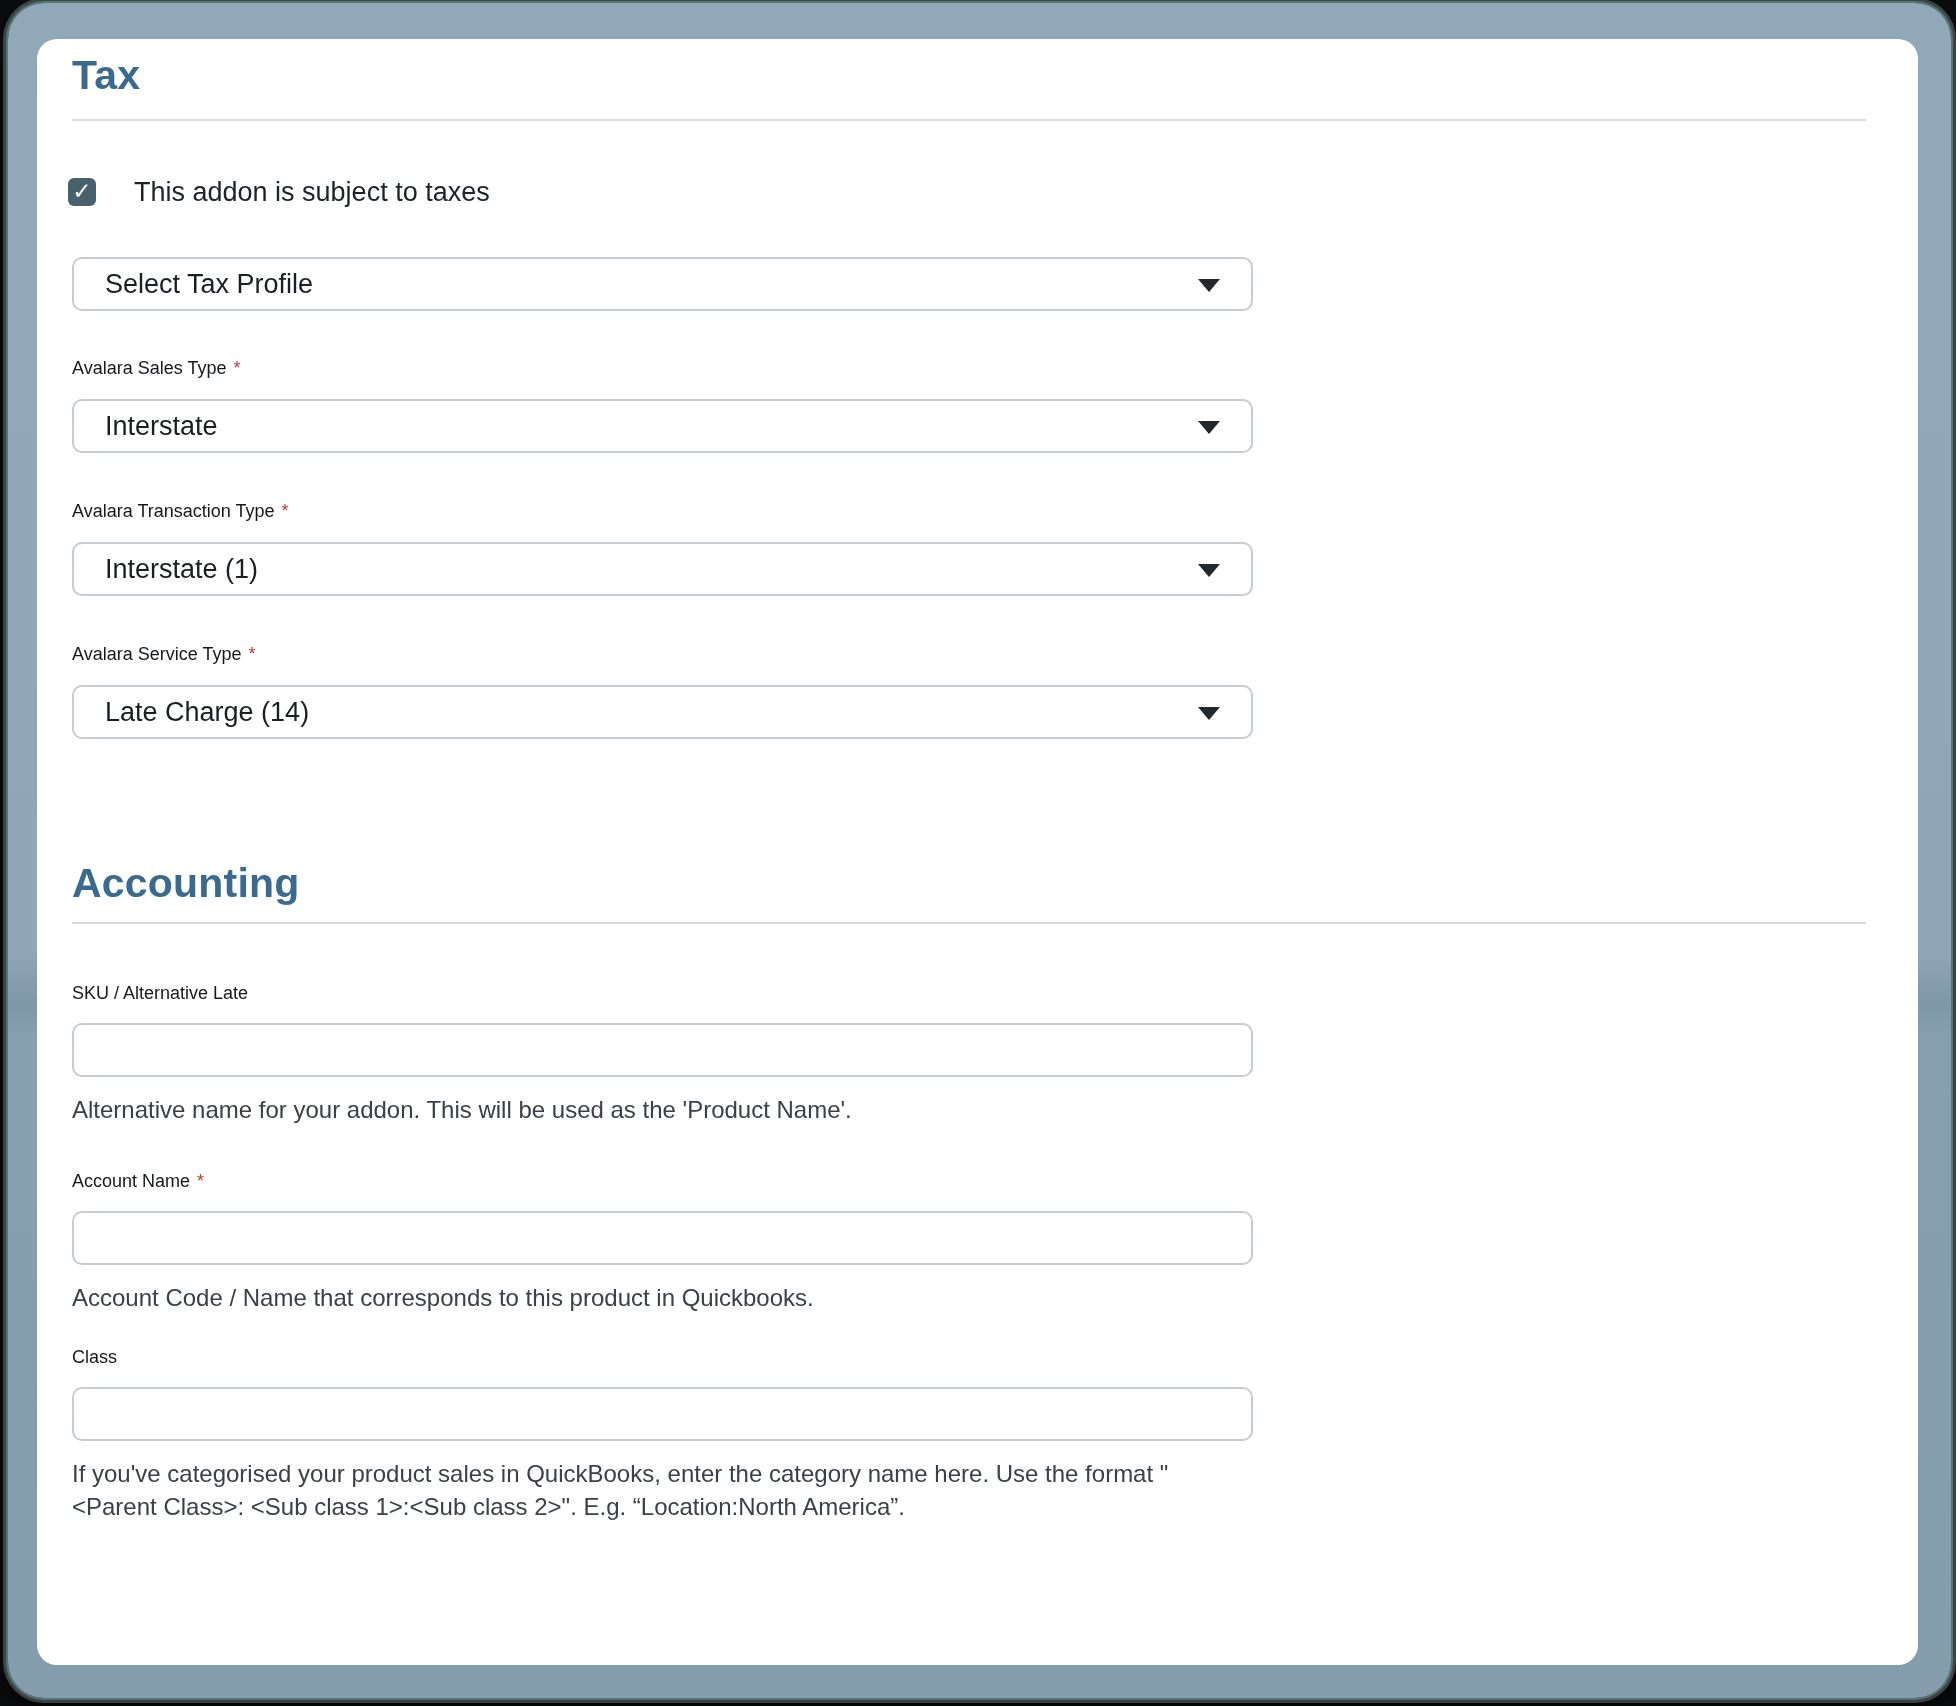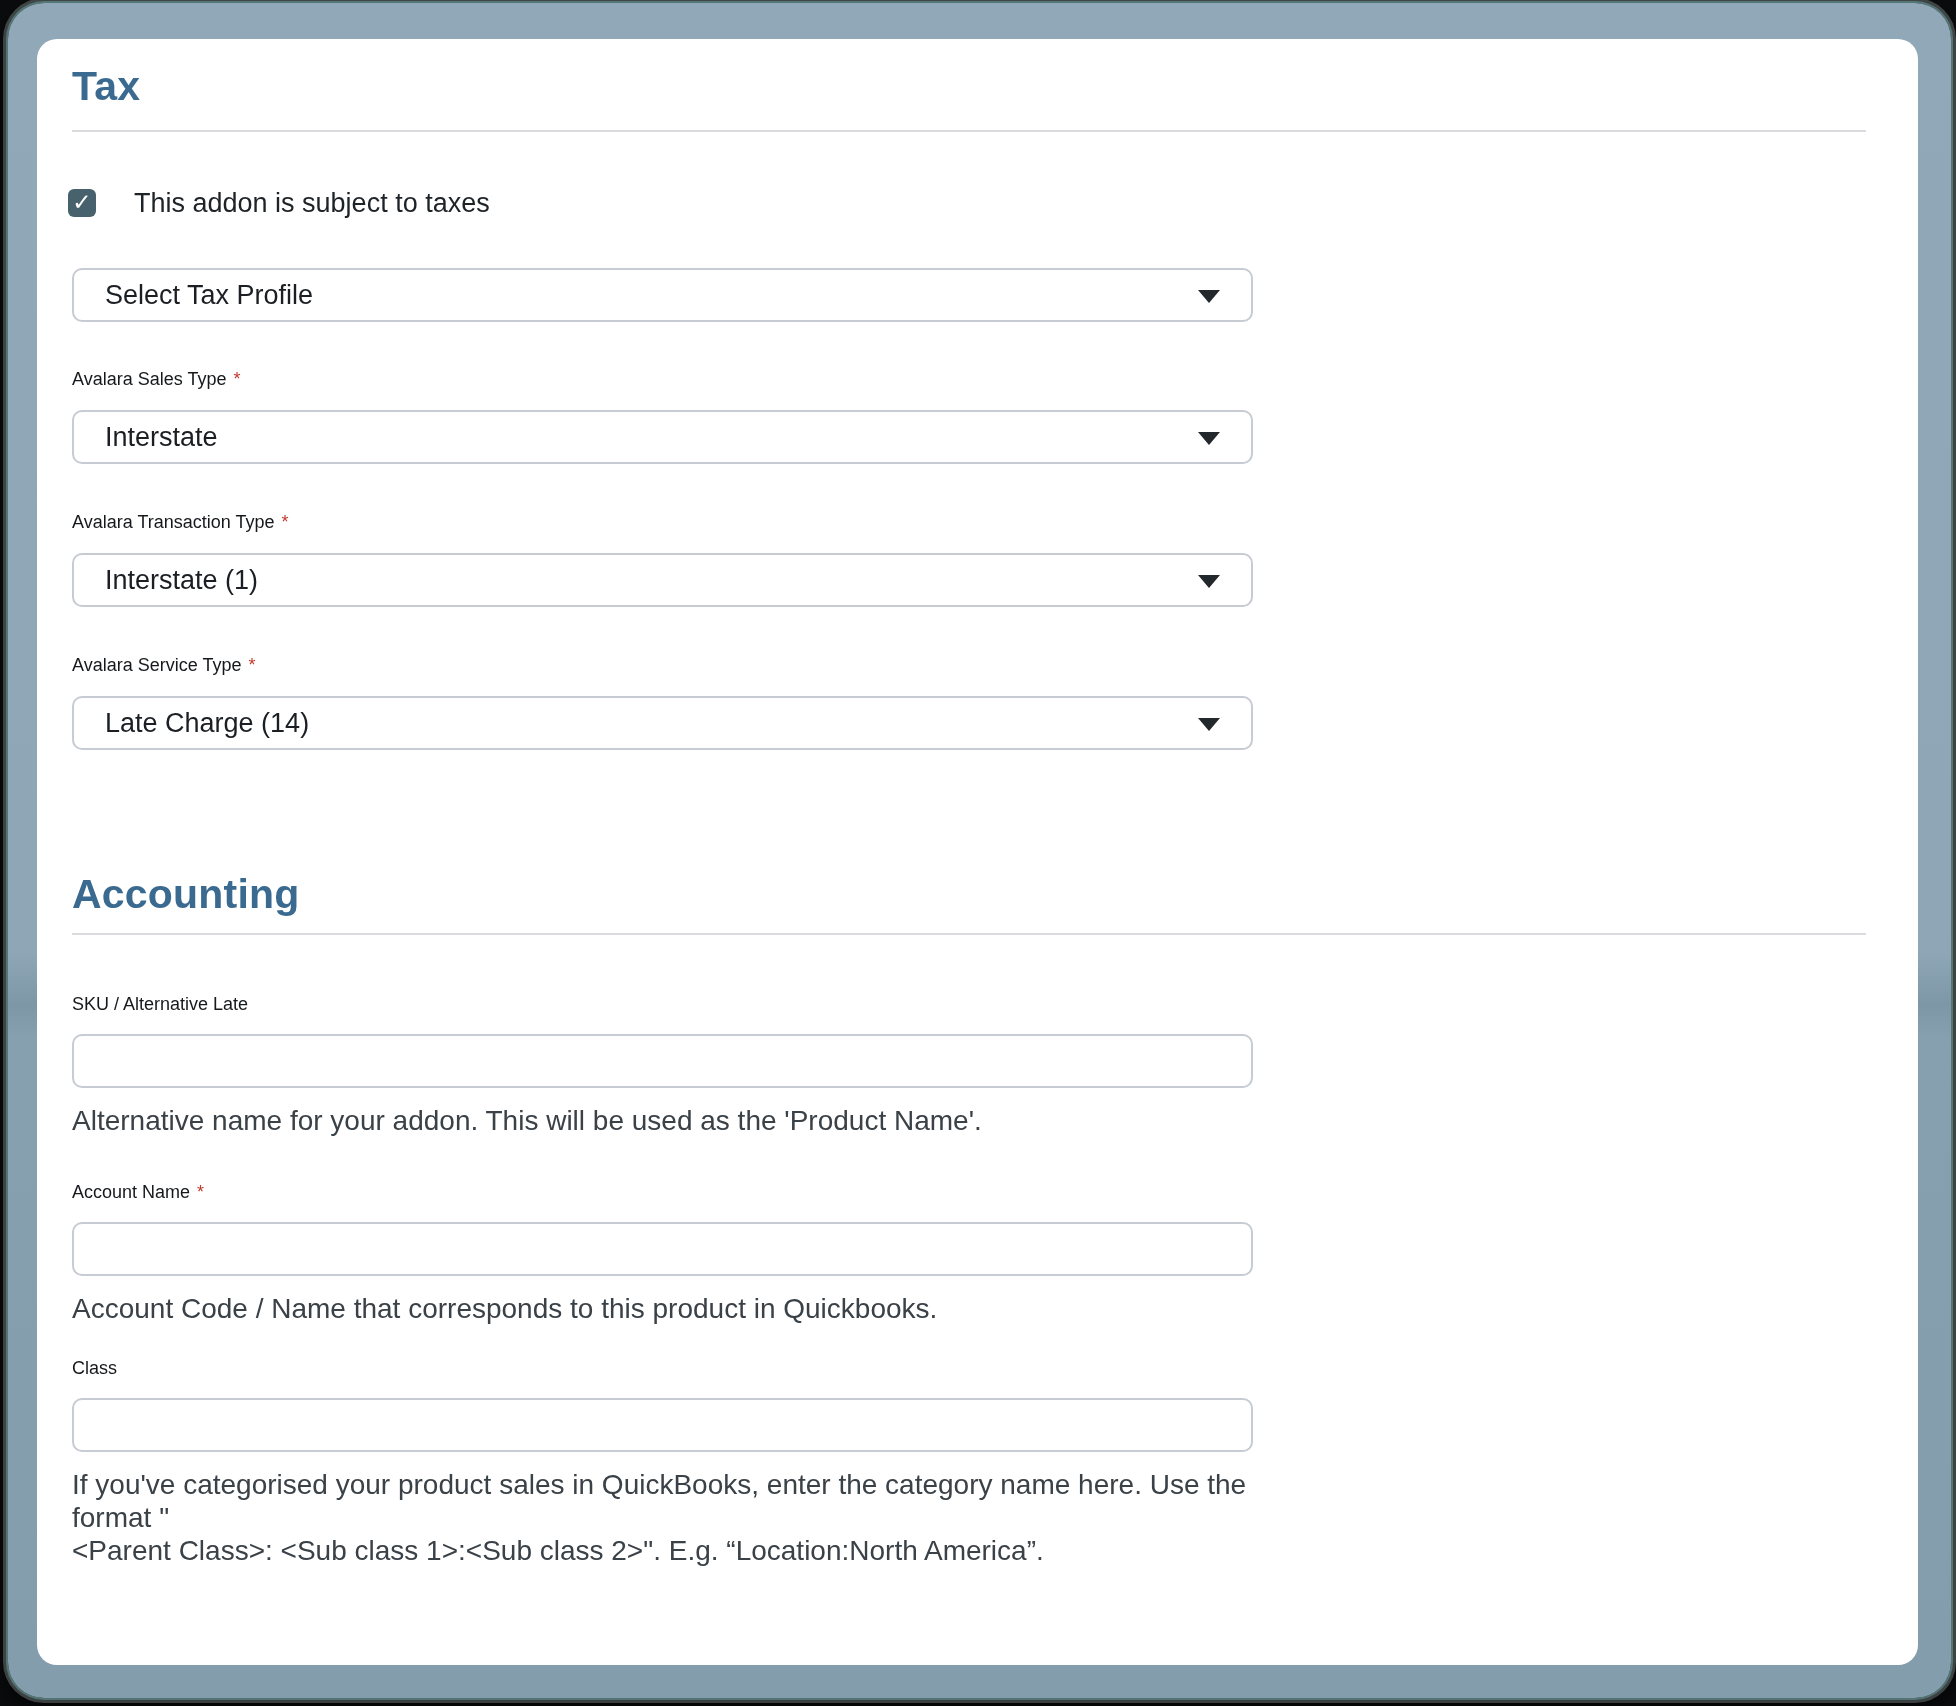--- a/index.html
+++ b/index.html
@@ -38,21 +38,21 @@
     width: 1881px;
     height: 1626px;
     background: #ffffff;
     border-radius: 20px;
     padding: 0 52px 0 35px;
     box-sizing: border-box;
   }
 
   h2.section-title {
     margin: 0;
-    padding-top: 24px;
+    padding-top: 13px;
     font-size: 41px;
     line-height: 46px;
     font-weight: bold;
     color: #3a6a8f;
     letter-spacing: 0.2px;
   }
   h2.accounting-title {
     padding-top: 0;
     margin-top: 121px;
   }
@@ -145,21 +145,21 @@
     padding: 0 28px;
     font-size: 27px;
     color: #1b1f23;
     font-family: "Liberation Sans", "DejaVu Sans", sans-serif;
     outline: none;
     display: block;
   }
 
   .helper {
     margin: 16px 0 0 0;
-    font-size: 28px;
+    font-size: 24px;
     line-height: 33px;
     color: #3a4147;
     max-width: 1195px;
     white-space: pre-line;
   }
 
   
   .mt-select-first { margin-top: 49px; }
   .mt-label-a { margin-top: 42px; }
   .mt-label-b { margin-top: 43px; }

